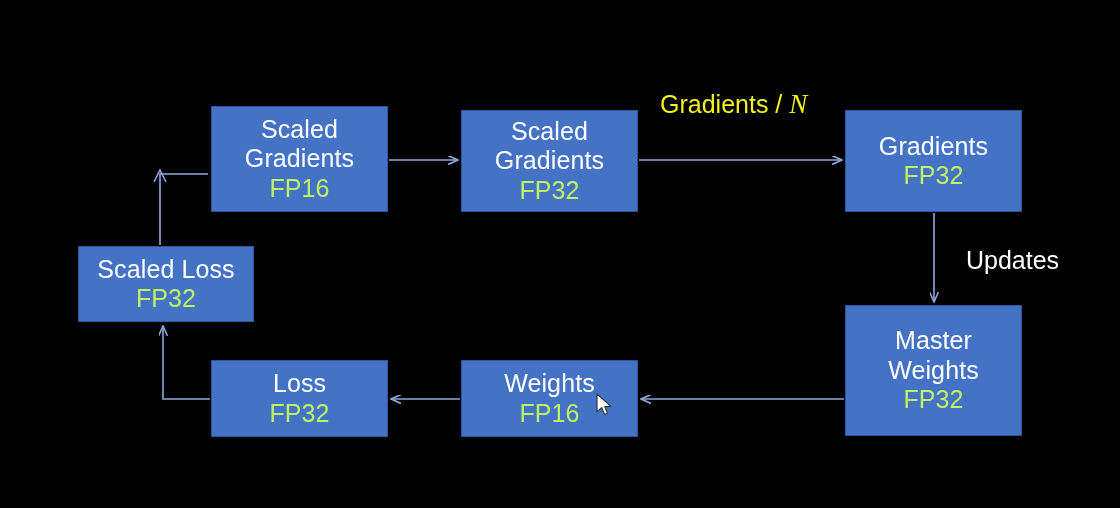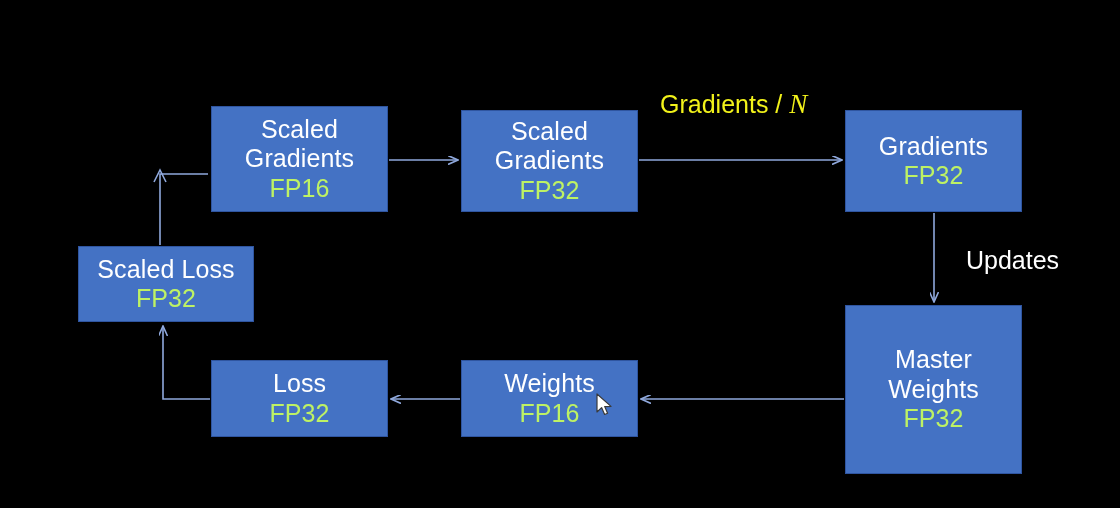--- a/index.html
+++ b/index.html
@@ -124,21 +124,21 @@
     <div class="title">Scaled</div>
     <div class="title">Gradients</div>
     <div class="prec">FP32</div>
   </div>
 
   <div class="node" style="left:845px; top:110px; width:177px; height:102px;">
     <div class="title">Gradients</div>
     <div class="prec">FP32</div>
   </div>
 
-  <div class="node" style="left:845px; top:305px; width:177px; height:169px;">
+  <div class="node" style="left:845px; top:305px; width:177px; height:131px;">
     <div class="title">Master</div>
     <div class="title">Weights</div>
     <div class="prec">FP32</div>
   </div>
 
   <div class="node" style="left:461px; top:360px; width:177px; height:77px;">
     <div class="title">Weights</div>
     <div class="prec">FP16</div>
   </div>
 

